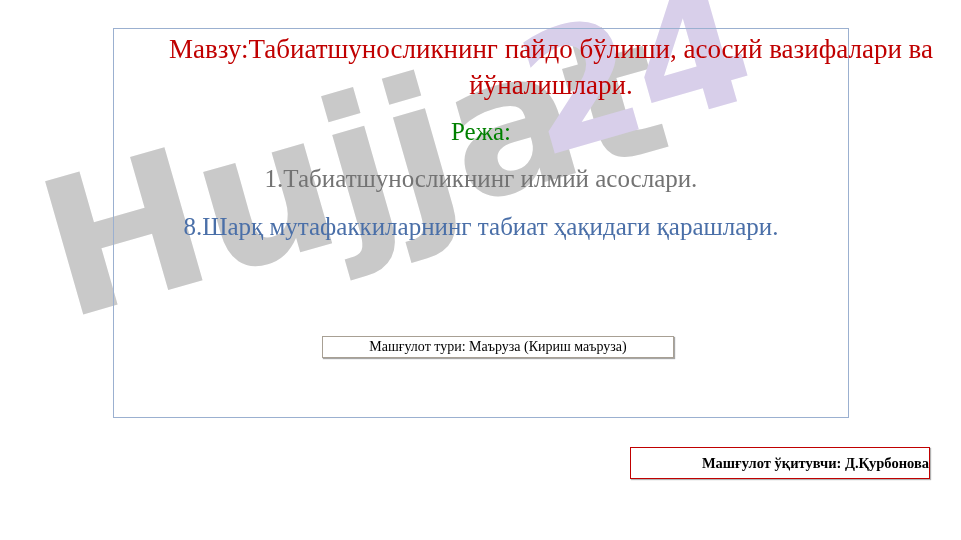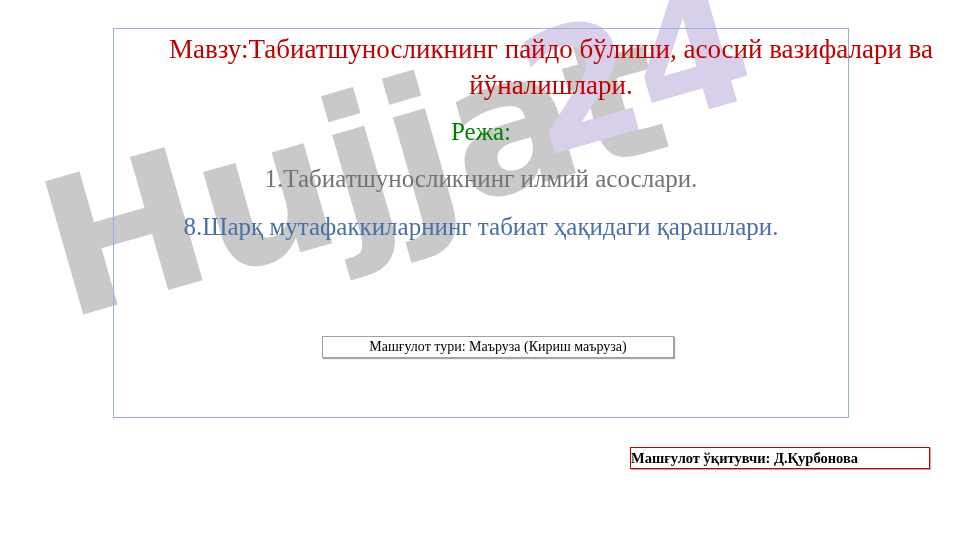--- a/index.html
+++ b/index.html
@@ -129,27 +129,27 @@
     color: #000000;
     white-space: nowrap;
   }
 
   
   .teacher-box {
     position: absolute;
     left: 630px;
     top: 447px;
     width: 300px;
-    height: 22px;
+    height: 32px;
     background: #ffffff;
     border: 1px solid #c00000;
     box-shadow: 1px 1px 1px rgba(0,0,0,0.3);
     display: flex;
     align-items: center;
-    justify-content: flex-start;
+    justify-content: flex-end;
     z-index: 4;
     box-sizing: border-box;
   }
   .teacher-box span {
     font-size: 14.5px;
     font-weight: bold;
     color: #000000;
     white-space: nowrap;
   }
 </style>

